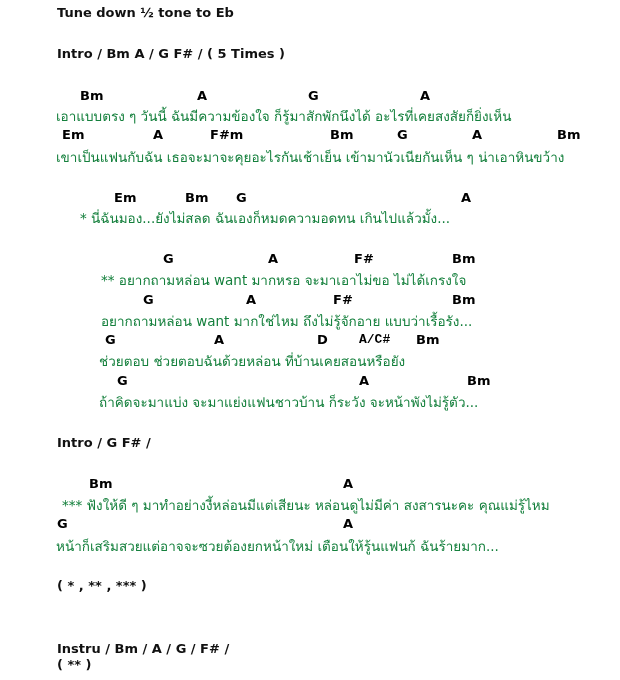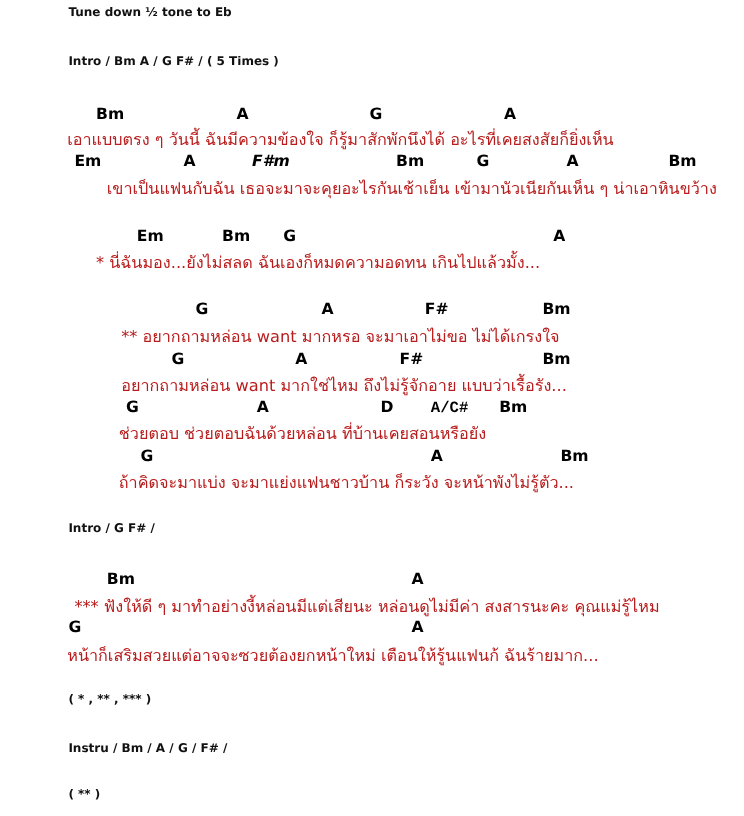--- a/index.html
+++ b/index.html
@@ -2,49 +2,49 @@
 <html><head>
   <meta charset="utf-8">
   <style>
     html, body { margin: 0; padding: 0; background: #ffffff; }
     body {
       width: 620px; height: 680px; position: relative; overflow: hidden;
       font-family: "DejaVu Sans", "Liberation Sans", sans-serif;
       color: #000;
     }
     .ln { position: absolute; white-space: nowrap; }
-    .hdr { font-weight: bold; font-size: 10px; color: #111; letter-spacing: 0px; }
+    .hdr { font-weight: bold; font-size: 13px; color: #111; letter-spacing: 0px; }
     .chord { position: absolute; font-weight: bold; font-size: 13px; white-space: nowrap; }
-    .lyr { position: absolute; font-size: 13.5px; white-space: nowrap; color: #b91c1c; }
+    .lyr { position: absolute; font-size: 13.5px; white-space: nowrap; color: #15803d; }
   </style>
 </head>
 <body>
 
 <div>
 
   <div class="ln hdr" style="left:57px; top:5px;">Tune down  ½ tone to Eb</div>
   <div class="ln hdr" style="left:57px; top:46px;">Intro  / Bm A / G F# / ( 5 Times )</div>
 
   <div>
     <span class="chord" style="left:80px; top:88px;">Bm</span>
     <span class="chord" style="left:197px; top:88px;">A</span>
     <span class="chord" style="left:308px; top:88px;">G</span>
     <span class="chord" style="left:420px; top:88px;">A</span>
     <span class="lyr" style="left:56px; top:105px;">เอาแบบตรง ๆ วันนี้ ฉันมีความข้องใจ  ก็รู้มาสักพักนึงได้ อะไรที่เคยสงสัยก็ยิ่งเห็น</span>
   </div>
 
   <div>
     <span class="chord" style="left:62px; top:127px;">Em</span>
     <span class="chord" style="left:153px; top:127px;">A</span>
-    <span class="chord" style="left:210px; top:127px;font-style:italic;">F#m</span>
+    <span class="chord" style="left:210px; top:127px;">F#m</span>
     <span class="chord" style="left:330px; top:127px;">Bm</span>
     <span class="chord" style="left:397px; top:127px;">G</span>
     <span class="chord" style="left:472px; top:127px;">A</span>
     <span class="chord" style="left:557px; top:127px;">Bm</span>
-    <span class="lyr" style="left:56px; top:146px;margin-left:33px;">เขาเป็นแฟนกับฉัน เธอจะมาจะคุยอะไรกันเช้าเย็น เข้ามานัวเนียกันเห็น ๆ น่าเอาหินขว้าง</span>
+    <span class="lyr" style="left:56px; top:146px;">เขาเป็นแฟนกับฉัน เธอจะมาจะคุยอะไรกันเช้าเย็น เข้ามานัวเนียกันเห็น ๆ น่าเอาหินขว้าง</span>
   </div>
 
   <div>
     <span class="chord" style="left:114px; top:190px;">Em</span>
     <span class="chord" style="left:185px; top:190px;">Bm</span>
     <span class="chord" style="left:236px; top:190px;">G</span>
     <span class="chord" style="left:461px; top:190px;">A</span>
     <span class="lyr" style="left:80px; top:207px;text-align:center;">* นี่ฉันมอง...ยังไม่สลด  ฉันเองก็หมดความอดทน เกินไปแล้วมั้ง...</span>
   </div>
 
@@ -88,16 +88,16 @@
     <span class="lyr" style="left:62px; top:494px;">*** ฟังให้ดี ๆ มาทำอย่างงี้หล่อนมีแต่เสียนะ หล่อนดูไม่มีค่า สงสารนะคะ คุณแม่รู้ไหม</span>
   </div>
 
   <div>
     <span class="chord" style="left:57px; top:516px;">G</span>
     <span class="chord" style="left:343px; top:516px;">A</span>
     <span class="lyr" style="left:56px; top:535px;">หน้าก็เสริมสวยแต่อาจจะซวยต้องยกหน้าใหม่  เตือนให้รู้นแฟนก้ ฉันร้ายมาก...</span>
   </div>
 
   <div class="ln hdr" style="left:57px; top:578px;">( * , ** , *** )</div>
-  <div class="ln hdr" style="left:57px; top:619px;">Instru  / Bm / A / G / F# /</div>
+  <div class="ln hdr" style="left:57px; top:641px;">Instru  / Bm / A / G / F# /</div>
   <div class="ln hdr" style="left:57px; top:657px;">( ** )</div>
 
 </div>
 
 </body></html>

